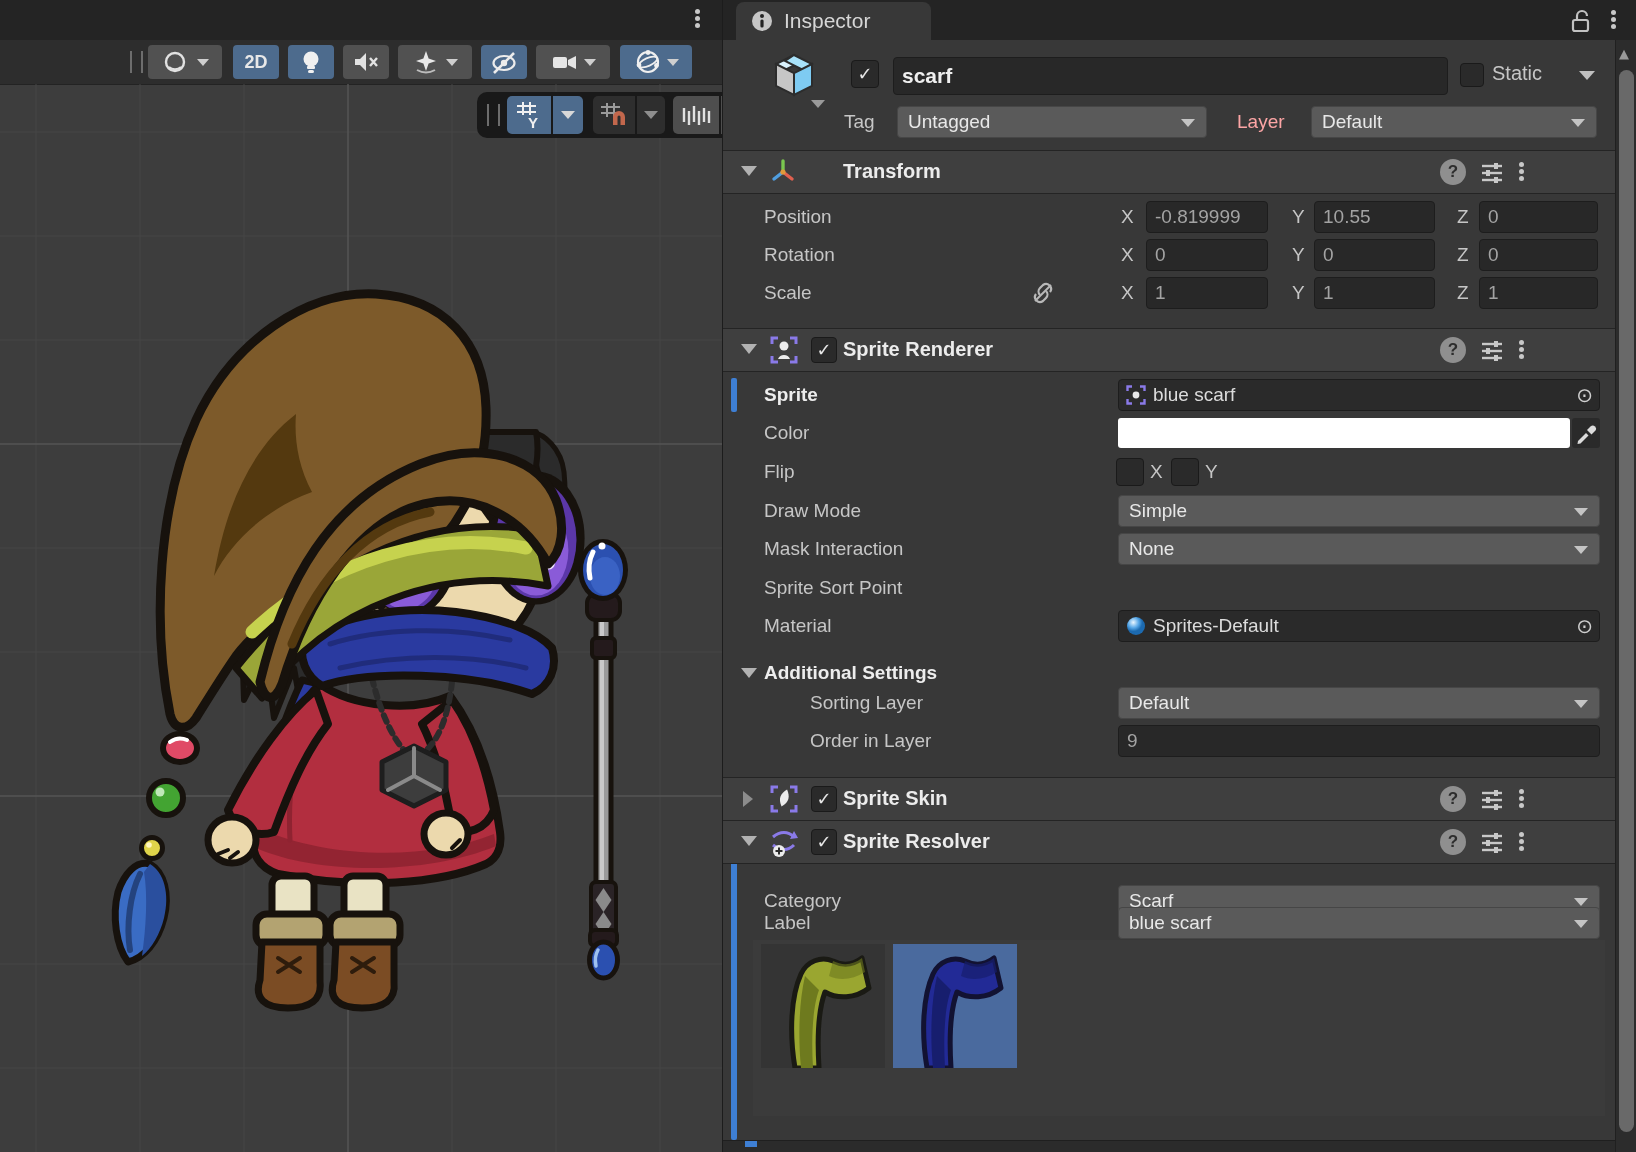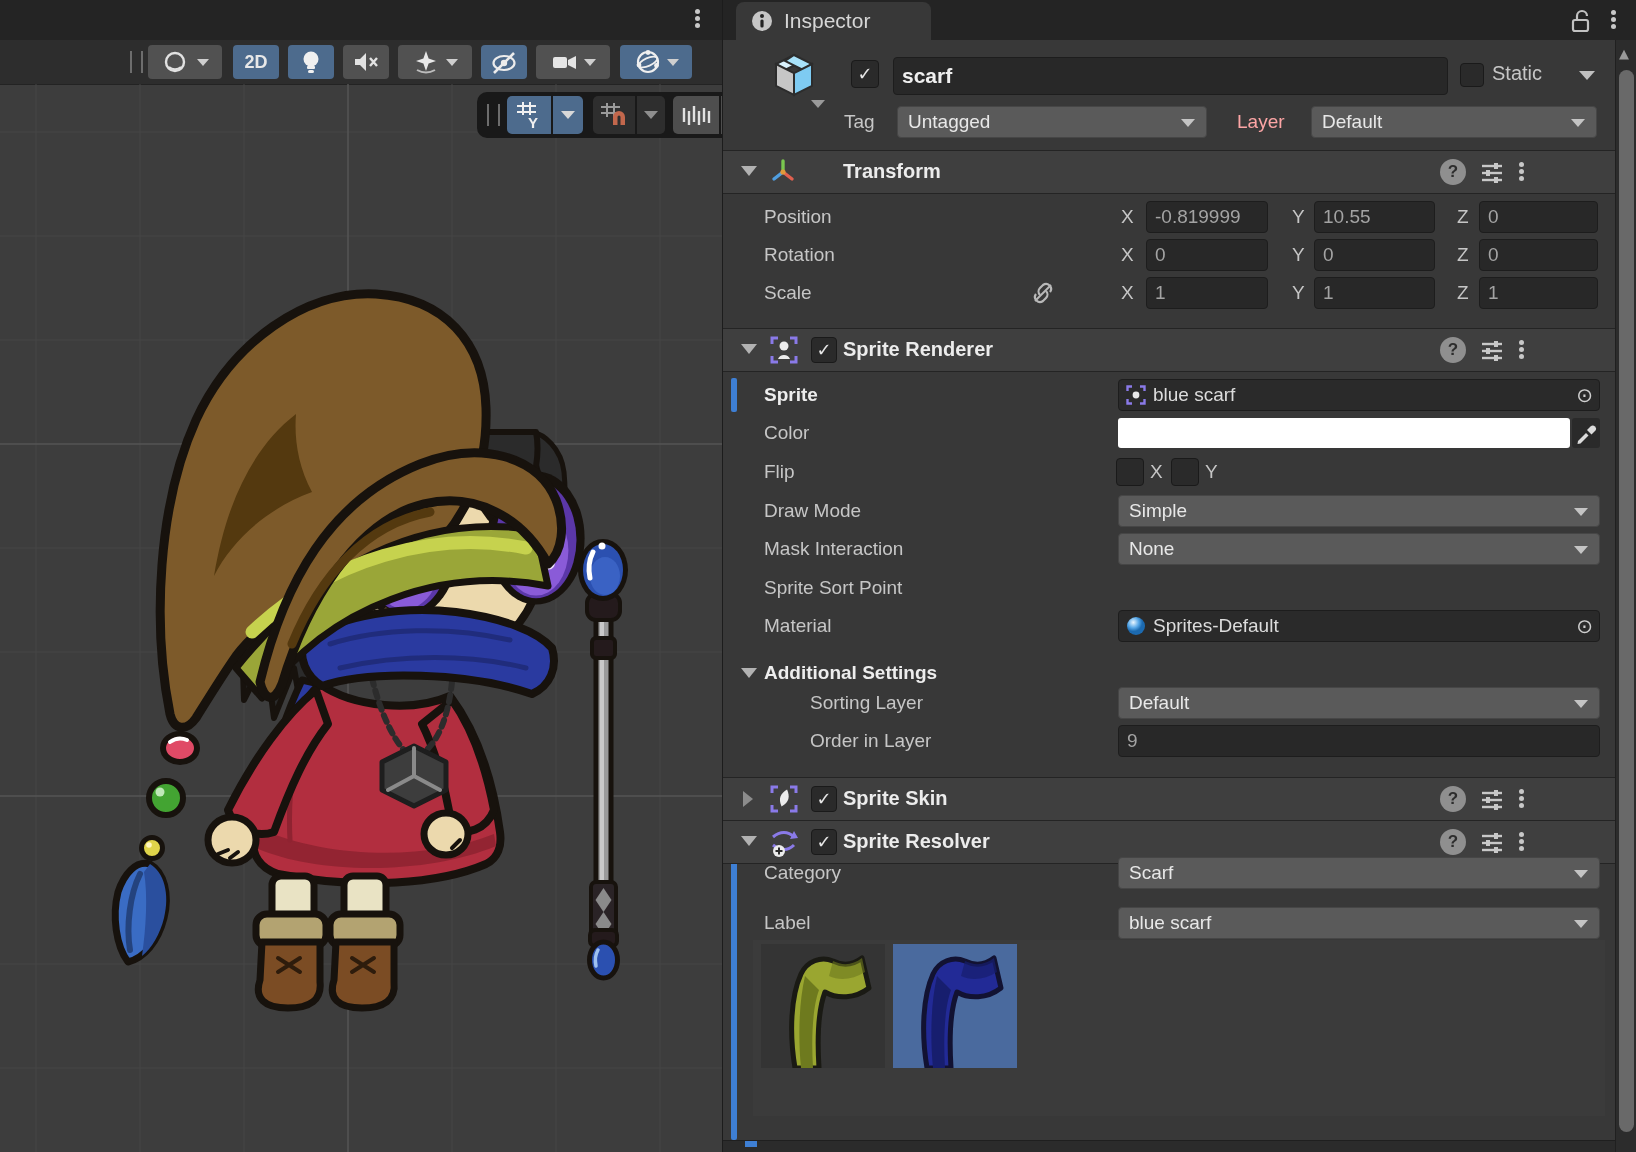--- a/index.html
+++ b/index.html
@@ -579,21 +579,21 @@
           <rect x="6" y="9" width="4" height="6" fill="#c8c8c8"></rect>
           <rect x="14" y="16" width="4" height="6" fill="#c8c8c8"></rect>
       </svg>
       <div class="abs" style="left:793px;top:9px;width:10px">
         <div class="kebab-dot"></div>
           <div class="kebab-dot"></div>
           <div class="kebab-dot"></div>
       </div>
     </div>
 
-    <div class="row" style="top:36px">
+    <div class="row" style="top:64px">
       <span class="lbl">Category</span>
       <div class="dd val">
         <span>Scarf</span><span class="dda"></span>
       </div>
     </div>
     <div class="row" style="top:86px">
       <span class="lbl">Label</span>
       <div class="dd val">
         <span>blue scarf</span><span class="dda"></span>
       </div>

